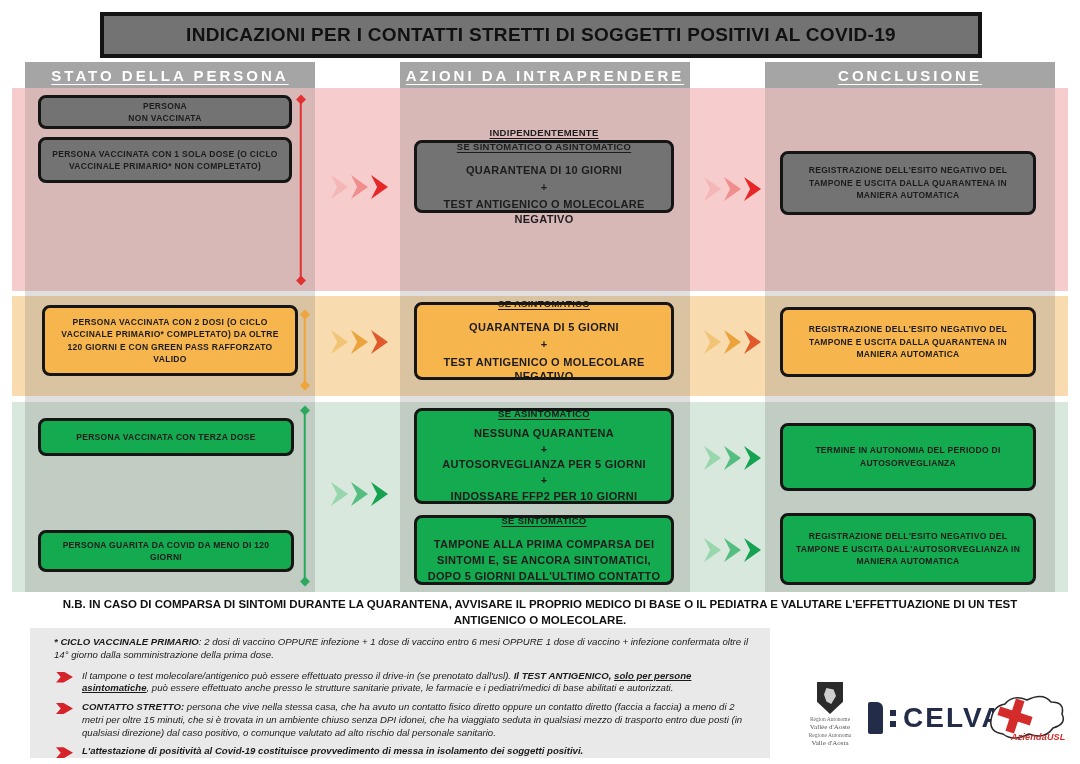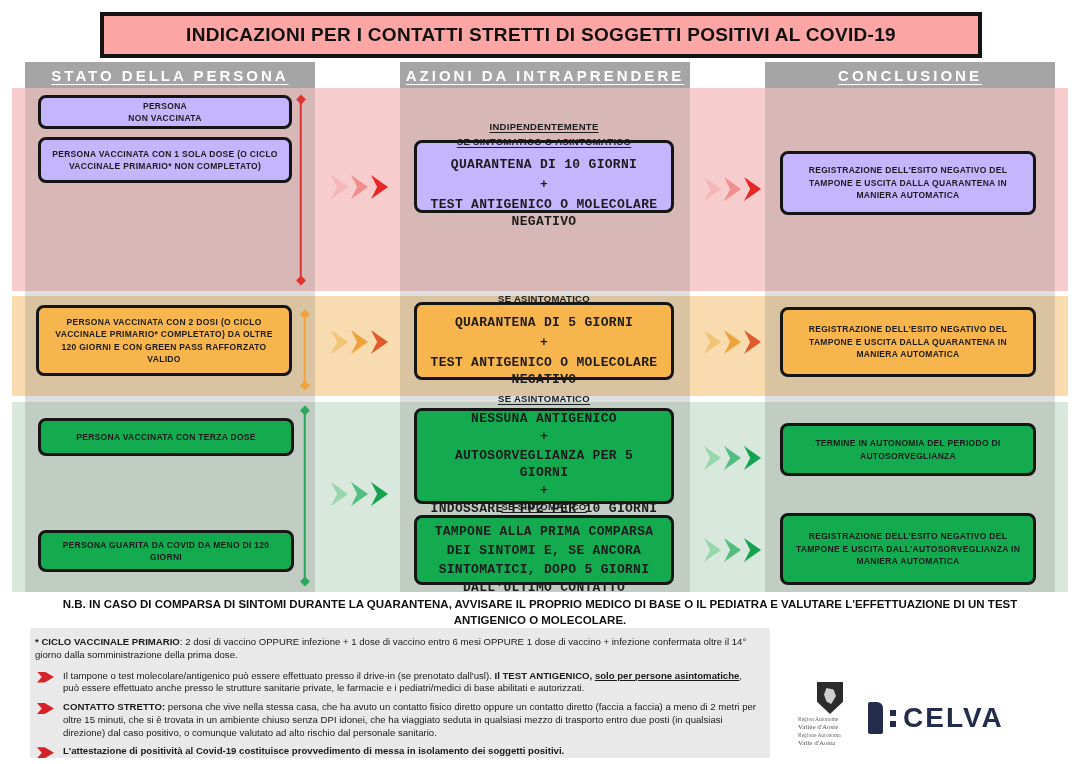--- a/index.html
+++ b/index.html
@@ -1,46 +1,46 @@
 <!DOCTYPE html>
 <html><head>
 <meta charset="utf-8">
 <style>
   html,body{margin:0;padding:0;background:#fff;}
   .page{position:relative;width:1080px;height:764px;background:#ffffff;overflow:hidden;
         font-family:"Liberation Sans",sans-serif;color:#1a1a1a;}
 
   
-  .title-box{position:absolute;left:100px;top:12px;width:874px;height:38px;background:#fca5a5;
+  .title-box{position:absolute;left:100px;top:12px;width:874px;height:38px;background:#737373;
              border:4px solid #141414;display:flex;align-items:center;justify-content:center;
              font-size:19px;font-weight:bold;letter-spacing:.3px;color:#111;}
 
   
   .col-header{position:absolute;top:62px;height:26px;background:#a5a5a5;color:#fff;font-weight:bold;
               font-size:15px;letter-spacing:3px;display:flex;align-items:center;justify-content:center;
               text-decoration:underline;text-underline-offset:3px;}
 
   
   .band{position:absolute;left:12px;width:1056px;}
   .band.red{top:88px;height:203px;background:#f6cccc;}
   .band.orange{top:296px;height:100px;background:#f8dcb0;}
   .band.green{top:402px;height:190px;background:#d9e8dc;}
   .strip{position:absolute;top:88px;height:504px;width:290px;background:rgba(110,110,110,0.22);}
 
   
   .box{position:absolute;border:3px solid #151515;border-radius:8px;box-sizing:border-box;
        display:flex;flex-direction:column;align-items:center;justify-content:center;text-align:center;
        font-weight:bold;color:#1c1c1c;padding:3px 10px;letter-spacing:.3px;z-index:3;}
-  .box.red{background:#c4b5fd;}
+  .box.red{background:#737373;}
   .box.orange{background:#f7b54e;}
   .box.green{background:#13aa50;}
   .state-text{font-size:8.5px;line-height:1.45;white-space:pre-line;}
   .action-heading{font-size:9.5px;line-height:1.5;text-decoration:underline;text-underline-offset:2px;
                   margin-bottom:7px;white-space:pre-line;}
-  .action-line{font-size:13px;line-height:1.3;margin:1.5px 0;font-family:Liberation Mono, monospace;}
+  .action-line{font-size:11px;line-height:1.3;margin:1.5px 0;}
   .concl-text{font-size:8.5px;line-height:1.5;}
 
   
   .chevrons{position:absolute;display:flex;gap:3px;z-index:3;}
   .chev{width:17px;height:24px;clip-path:polygon(0 0,100% 50%,0 100%,36% 50%);}
 
   
   .bracket{position:absolute;width:9px;z-index:3;}
   .bracket .line{position:absolute;left:50%;top:5px;bottom:5px;width:2.5px;transform:translateX(-50%);}
   .bracket .dia{position:absolute;left:50%;width:7px;height:7px;transform:translateX(-50%) rotate(45deg);}
@@ -49,31 +49,31 @@
   .bracket.red .line,.bracket.red .dia{background:#e23131;}
   .bracket.orange .line,.bracket.orange .dia{background:#efa43c;}
   .bracket.green .line,.bracket.green .dia{background:#2aa85c;}
 
   
   .nb{position:absolute;top:597px;left:45px;right:45px;text-align:center;font-weight:bold;
       font-size:11.5px;line-height:1.35;color:#111;}
 
   
   .notes-panel{position:absolute;left:30px;top:628px;width:740px;height:130px;background:#e9e9e9;
-               box-sizing:border-box;padding:8px 12px 6px 5px;z-index:2;}
+               box-sizing:border-box;padding:8px 12px 6px 24px;z-index:2;font-style:italic;}
   .note{position:relative;margin:0 0 6px 0;font-size:9.6px;line-height:1.33;color:#1a1a1a;padding-left:28px;}
   .note.first{padding-left:0;margin-bottom:8px;}
   .note .bullet{position:absolute;left:2px;top:2px;width:17px;height:11px;background:#d6232a;
                 clip-path:polygon(0 0,45% 0,100% 50%,45% 100%,0 100%,28% 50%);}
   .b{font-weight:bold;}
   .bu{font-weight:bold;text-decoration:underline;}
 
   
   .logos{position:absolute;left:780px;top:680px;width:290px;height:80px;z-index:2;}
-  .region-logo{position:absolute;left:18px;top:2px;width:64px;}
+  .region-logo{position:absolute;left:18px;top:2px;width:64px;text-align:center;}
   .region-logo .crest{width:26px;height:32px;margin:0 auto 2px auto;background:#2b2b2b;
                       clip-path:polygon(0 0,100% 0,100% 62%,50% 100%,0 62%);position:relative;}
   .region-logo .crest:after{content:"";position:absolute;left:7px;top:6px;width:12px;height:16px;
                       background:#cfcfcf;clip-path:polygon(20% 0,80% 10%,100% 50%,60% 100%,20% 85%,0 40%);}
   .region-logo .rl{font-size:5.5px;color:#6b6b6b;line-height:1.3;font-family:"Liberation Serif",serif;}
   .region-logo .rl.big{font-size:7px;color:#555;}
   .celva-logo{position:absolute;left:88px;top:22px;display:flex;align-items:center;gap:7px;}
   .celva-bar{width:15px;height:32px;background:#232c49;border-radius:2px 6px 2px 2px;}
   .celva-dots{display:flex;flex-direction:column;gap:5px;}
   .celva-dots span{width:6px;height:6px;background:#232c49;display:block;}
@@ -132,21 +132,21 @@
   <div class="chevrons" style="left:704px;top:177px;">
     <span class="chev" style="background:#f4b6b6;"></span>
     <span class="chev" style="background:#f08e8e;"></span>
     <span class="chev" style="background:#e72727;"></span>
   </div>
 
   <div class="box red" style="left:780px;top:151px;width:256px;height:64px;">
     <div class="concl-text">REGISTRAZIONE DELL'ESITO NEGATIVO DEL TAMPONE E USCITA DALLA QUARANTENA IN MANIERA AUTOMATICA</div>
   </div>
 
-  <div class="box orange" style="left:36px;top:305px;width:256px;height:71px;">
+  <div class="box orange" style="left:42px;top:305px;width:256px;height:71px;">
     <div class="state-text">PERSONA VACCINATA CON 2 DOSI (O CICLO VACCINALE PRIMARIO* COMPLETATO) DA OLTRE 120 GIORNI E CON GREEN PASS RAFFORZATO VALIDO</div>
   </div>
 
   <div class="bracket orange" style="left:300px;top:311px;height:78px;">
     <span class="dia top"></span>
     <span class="line"></span>
     <span class="dia bot"></span>
   </div>
 
   <div class="chevrons" style="left:331px;top:330px;">
@@ -186,21 +186,21 @@
   </div>
 
   <div class="chevrons" style="left:331px;top:482px;">
     <span class="chev" style="background:#98d6ae;"></span>
     <span class="chev" style="background:#54bd80;"></span>
     <span class="chev" style="background:#15a351;"></span>
   </div>
 
   <div class="box green" style="left:414px;top:408px;width:260px;height:96px;">
     <div class="action-heading" style="margin-bottom:3px;">SE ASINTOMATICO</div>
-    <div class="action-line">NESSUNA ANTIGENICO</div>
+    <div class="action-line">NESSUNA QUARANTENA</div>
     <div class="action-line" style="margin:0;">+</div>
     <div class="action-line">AUTOSORVEGLIANZA PER 5 GIORNI</div>
     <div class="action-line" style="margin:0;">+</div>
     <div class="action-line">INDOSSARE FFP2 PER 10 GIORNI</div>
   </div>
 
   <div class="box green" style="left:414px;top:515px;width:260px;height:70px;">
     <div class="action-heading" style="">SE SINTOMATICO</div>
     <div class="action-line" style="line-height:1.45;">TAMPONE ALLA PRIMA COMPARSA DEI SINTOMI E, SE ANCORA SINTOMATICI, DOPO 5 GIORNI DALL'ULTIMO CONTATTO</div>
   </div>
@@ -209,21 +209,21 @@
     <span class="chev" style="background:#98d6ae;"></span>
     <span class="chev" style="background:#54bd80;"></span>
     <span class="chev" style="background:#15a351;"></span>
   </div>
   <div class="chevrons" style="left:704px;top:538px;">
     <span class="chev" style="background:#98d6ae;"></span>
     <span class="chev" style="background:#54bd80;"></span>
     <span class="chev" style="background:#15a351;"></span>
   </div>
 
-  <div class="box green" style="left:780px;top:423px;width:256px;height:53px;text-align:center;">
+  <div class="box green" style="left:780px;top:423px;width:256px;height:68px;text-align:center;">
     <div class="concl-text">TERMINE IN AUTONOMIA DEL PERIODO DI AUTOSORVEGLIANZA</div>
   </div>
   <div class="box green" style="left:780px;top:513px;width:256px;height:72px;">
     <div class="concl-text">REGISTRAZIONE DELL'ESITO NEGATIVO DEL TAMPONE E USCITA DALL'AUTOSORVEGLIANZA IN MANIERA AUTOMATICA</div>
   </div>
 
   <div class="nb">N.B. IN CASO DI COMPARSA DI SINTOMI DURANTE LA QUARANTENA, AVVISARE IL PROPRIO MEDICO DI BASE O IL PEDIATRA E VALUTARE L'EFFETTUAZIONE DI UN TEST ANTIGENICO O MOLECOLARE.</div>
 
   <div class="notes-panel">
     <div class="note first">
@@ -252,15 +252,25 @@
       <div class="rl big">Valle d'Aosta</div>
     </div>
     <div class="celva-logo">
       <span class="celva-bar"></span>
       <span class="celva-dots">
           <span></span>
           <span></span>
         </span>
       <span class="celva-text">CELVA</span>
     </div>
+    <div class="ausl-logo">
+      <svg width="82" height="66" viewBox="0 0 82 66">
+        <path d="M6 32 Q8 18 20 16 Q28 6 42 12 Q58 4 66 14 Q80 14 77 26 Q82 36 68 40 Q60 52 44 46 Q28 54 18 46 Q4 44 6 32 Z" fill="#ffffff" stroke="#2b2b2b" stroke-width="1.6"></path>
+        <g transform="rotate(18 30 28)">
+          <rect x="13" y="23.5" width="34" height="9" fill="#d42b2b"></rect>
+          <rect x="25.5" y="11" width="9" height="34" fill="#d42b2b"></rect>
+        </g>
+      </svg>
+      <span class="ausl-text">AziendaUSL</span>
+    </div>
   </div>
 
 </div>
 
 </body></html>

